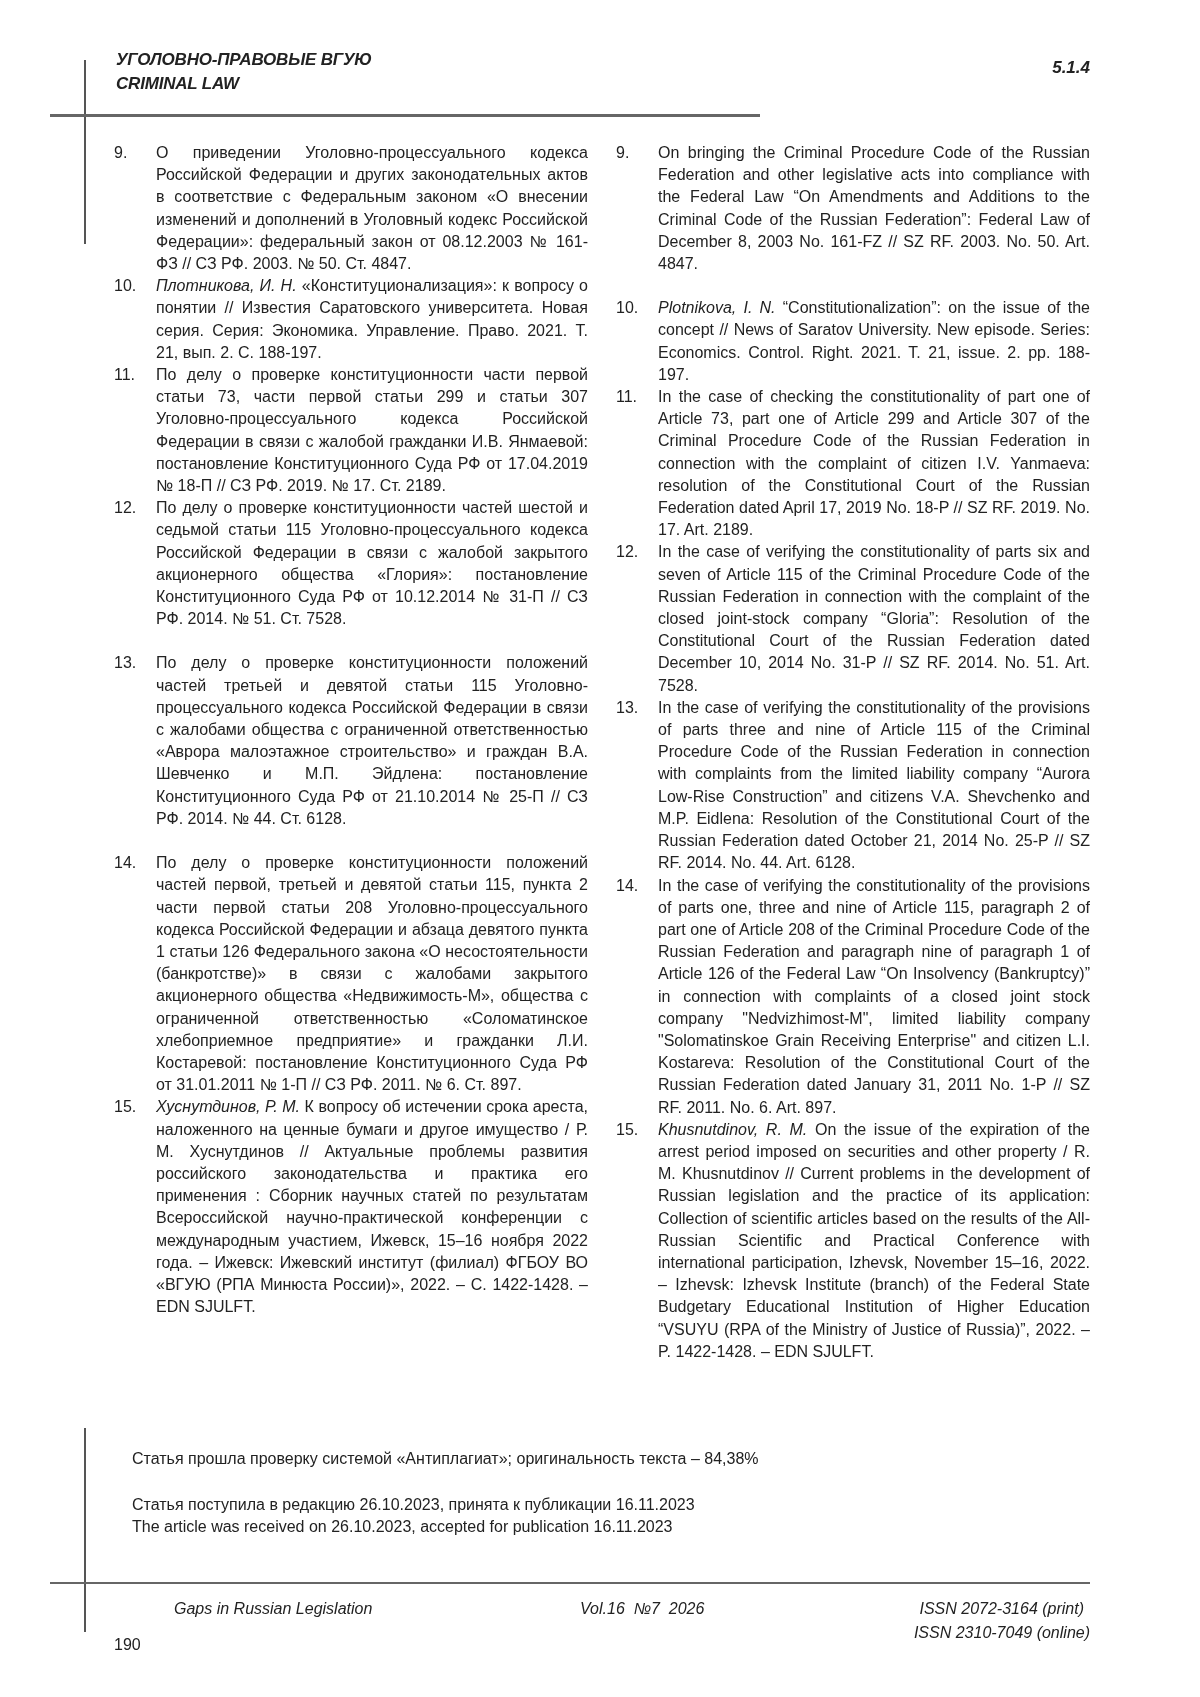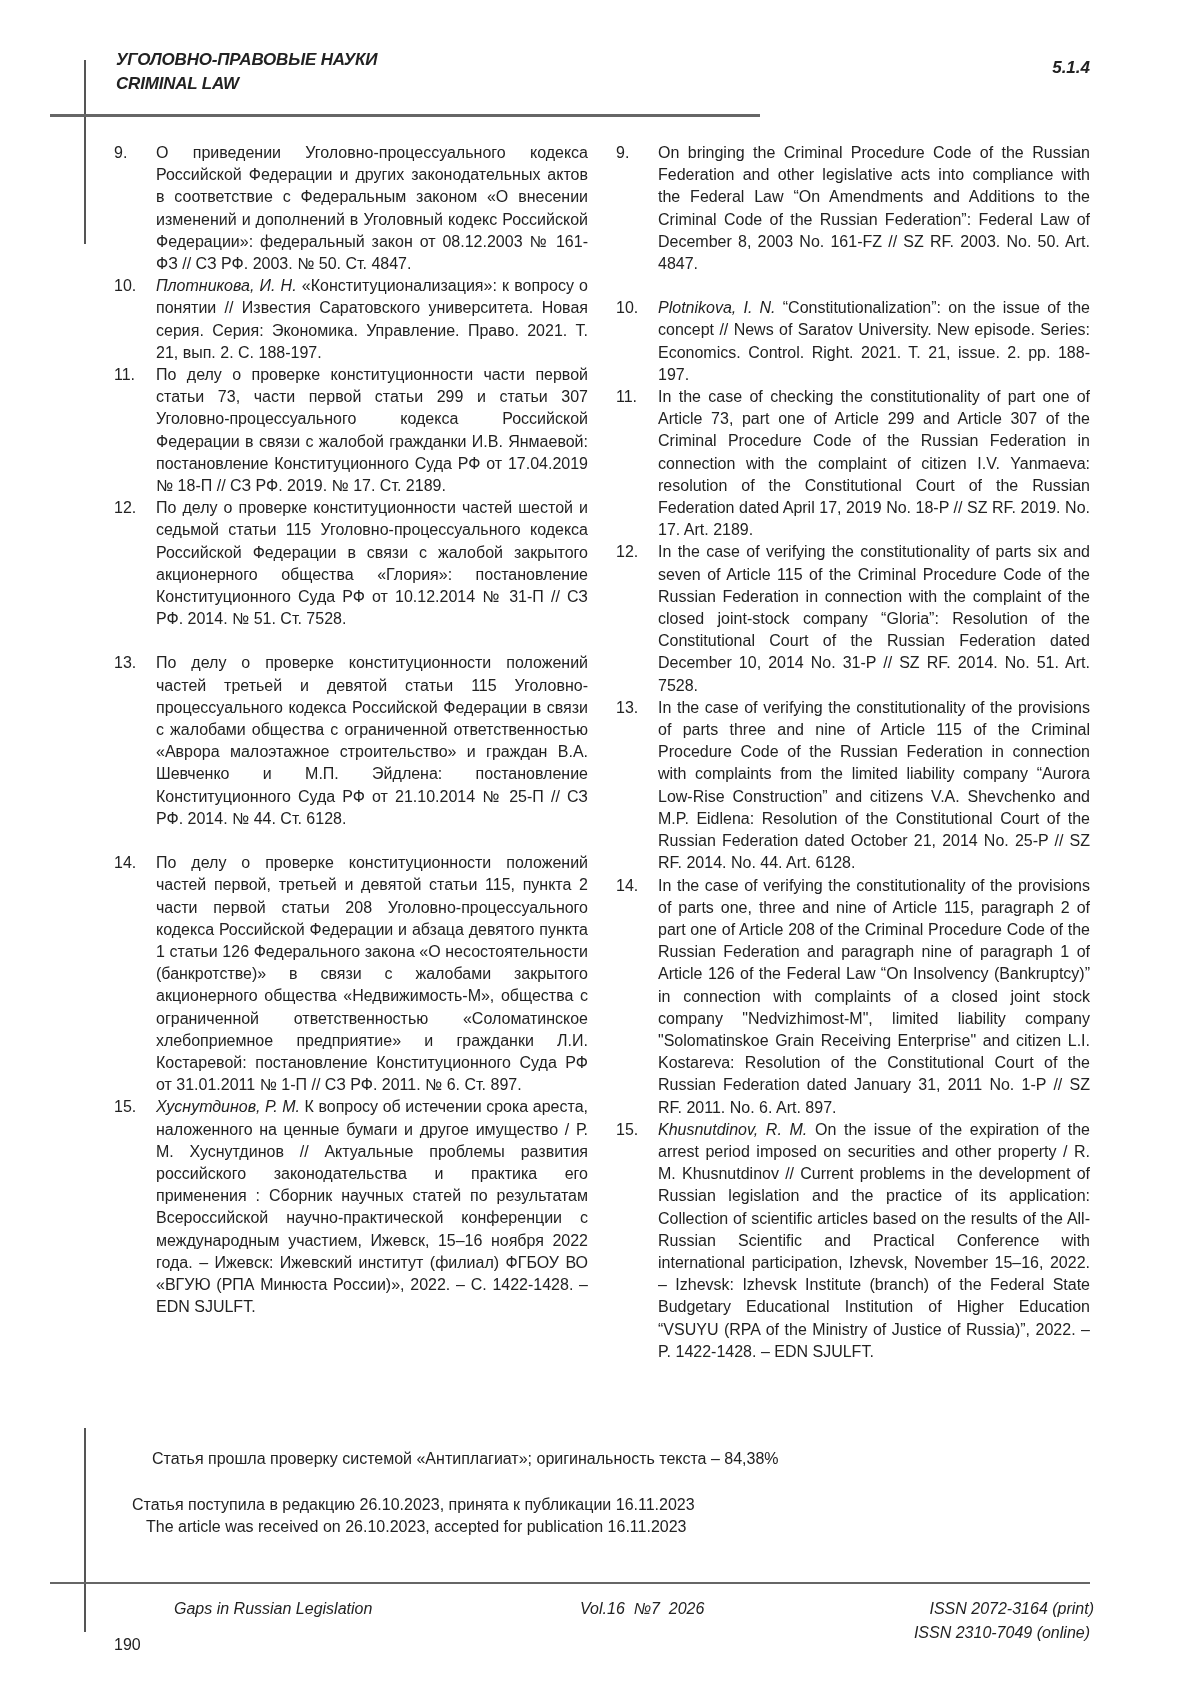--- a/index.html
+++ b/index.html
@@ -22,21 +22,21 @@
 </style>
 </head>
 <body>
 
 <div class="vline" style="left:84px; top:60px; height:184px;"></div>
 <div class="hline" style="left:50px; top:114px; width:710px;"></div>
 <div class="vline" style="left:84px; top:1428px; height:204px;"></div>
 <div class="hline" style="left:50px; top:1582px; width:1040px; height:2px;"></div>
 
 <div class="hdr">
-  <div>УГОЛОВНО-ПРАВОВЫЕ НАУКИ</div>
+  <div>УГОЛОВНО-ПРАВОВЫЕ ВГУЮ</div>
   <div>CRIMINAL LAW</div>
 </div>
 <div class="code">5.1.4</div>
 
 <div class="col left">
   <div class="ref" style="margin-bottom:0;">
     <span class="num">9.</span>
     <span class="txt"><span>О приведении Уголовно-процессуального кодекса Российской Федерации и других законодательных актов в соответствие с Федеральным законом «О внесении изменений и дополнений в Уголовный кодекс Российской Федерации»: федеральный закон от 08.12.2003 № 161-ФЗ // СЗ РФ. 2003. № 50. Ст. 4847.</span></span>
   </div>
   <div class="ref">
@@ -89,21 +89,21 @@
   <div class="ref">
     <span class="num">14.</span>
     <span class="txt"><span>In the case of verifying the constitutionality of the provisions of parts one, three and nine of Article 115, paragraph 2 of part one of Article 208 of the Criminal Procedure Code of the Russian Federation and paragraph nine of paragraph 1 of Article 126 of the Federal Law “On Insolvency (Bankruptcy)” in connection with complaints of a closed joint stock company "Nedvizhimost-M", limited liability company "Solomatinskoe Grain Receiving Enterprise" and citizen L.I. Kostareva: Resolution of the Constitutional Court of the Russian Federation dated January 31, 2011 No. 1-P // SZ RF. 2011. No. 6. Art. 897.</span></span>
   </div>
   <div class="ref">
     <span class="num">15.</span>
     <span class="txt"><i>Khusnutdinov, R. M.</i><span> On the issue of the expiration of the arrest period imposed on securities and other property / R. M. Khusnutdinov // Current problems in the development of Russian legislation and the practice of its application: Collection of scientific articles based on the results of the All-Russian Scientific and Practical Conference with international participation, Izhevsk, November 15–16, 2022. – Izhevsk: Izhevsk Institute (branch) of the Federal State Budgetary Educational Institution of Higher Education “VSUYU (RPA of the Ministry of Justice of Russia)”, 2022. – P. 1422-1428. – EDN SJULFT.</span></span>
   </div>
 </div>
 
-<div class="note" style="top:1448px;margin-left:20px;">Статья прошла проверку системой «Антиплагиат»; оригинальность текста – 84,38%</div>
+<div class="note" style="top:1448px;">Статья прошла проверку системой «Антиплагиат»; оригинальность текста – 84,38%</div>
 <div class="note" style="top:1494px;">Статья поступила в редакцию 26.10.2023, принята к публикации 16.11.2023</div>
-<div class="note" style="top:1516px;margin-left:14px;">The article was received on 26.10.2023, accepted for publication 16.11.2023</div>
+<div class="note" style="top:1516px;">The article was received on 26.10.2023, accepted for publication 16.11.2023</div>
 
 <div class="foot" style="left:114px; font-style:normal;margin-top:36px;">190</div>
 <div class="foot" style="left:174px;">Gaps in Russian Legislation</div>
 <div class="foot" style="left:580px; white-space:pre;">Vol.16  №7  2026</div>
-<div class="foot" style="right:106px;">ISSN 2072-3164 (print)</div>
+<div class="foot" style="right:116px;">ISSN 2072-3164 (print)</div>
 <div class="foot" style="right:110px; top:1624px;">ISSN 2310-7049 (online)</div>
 
 </body></html>

